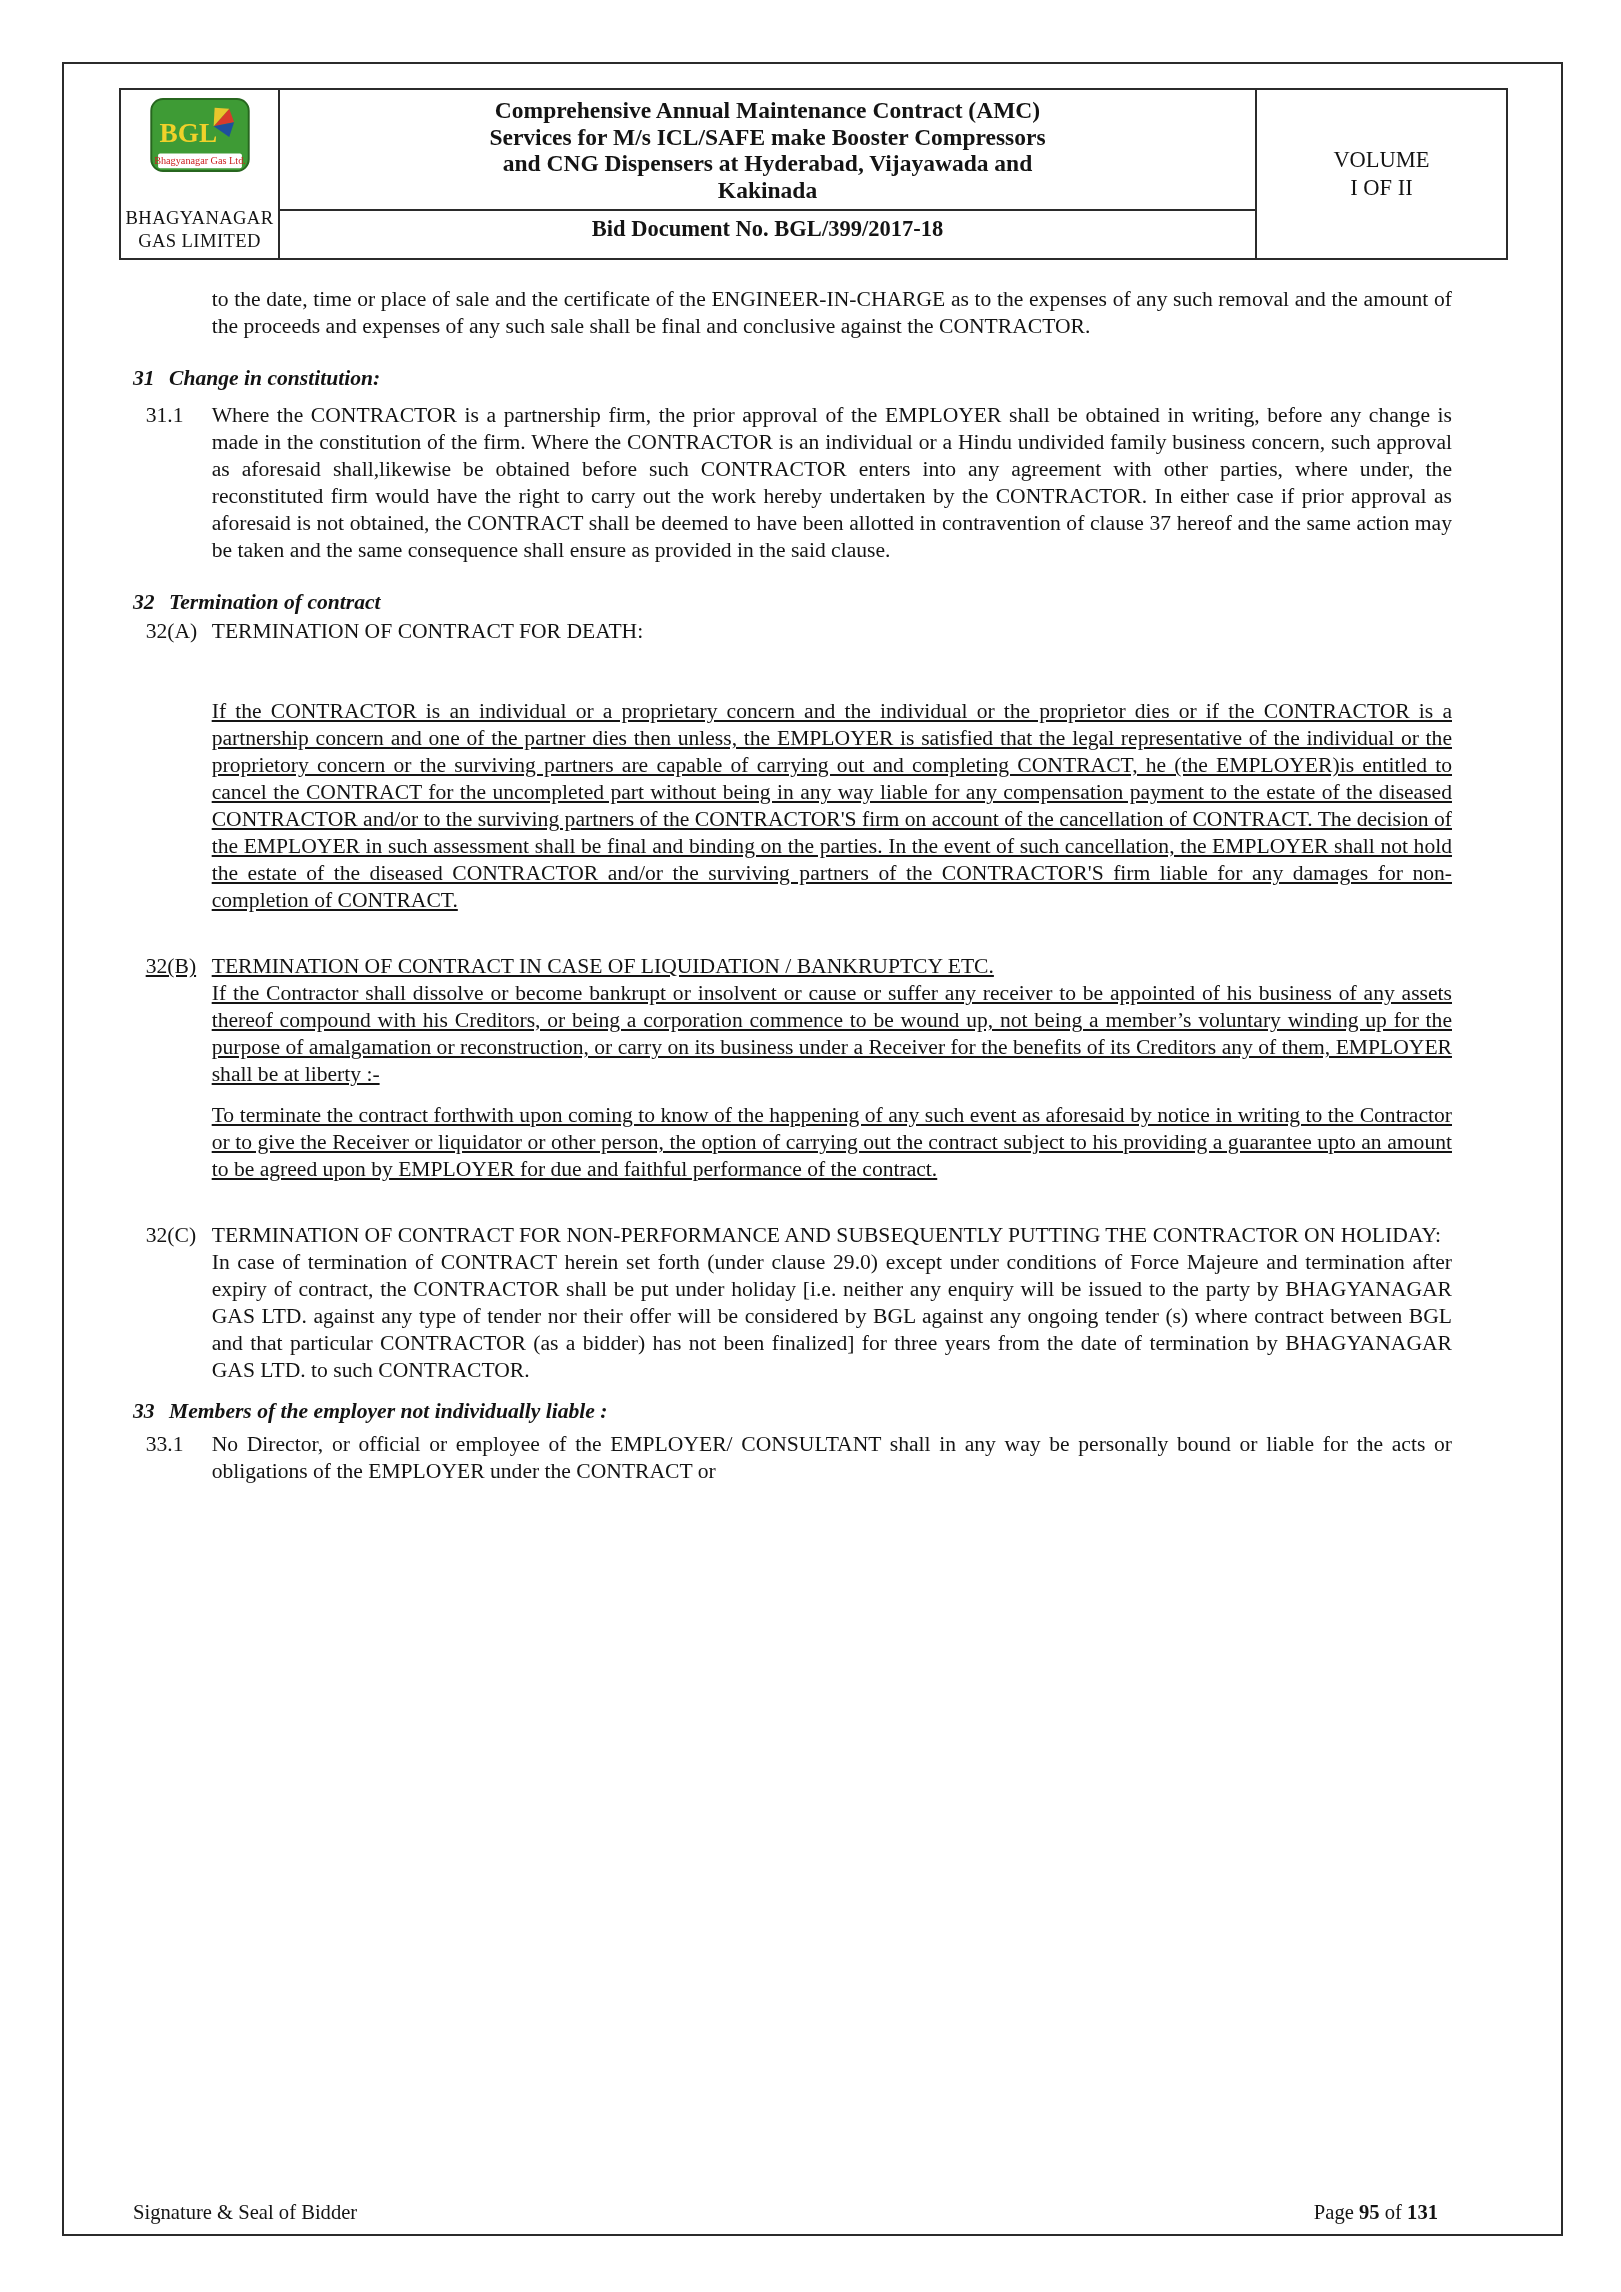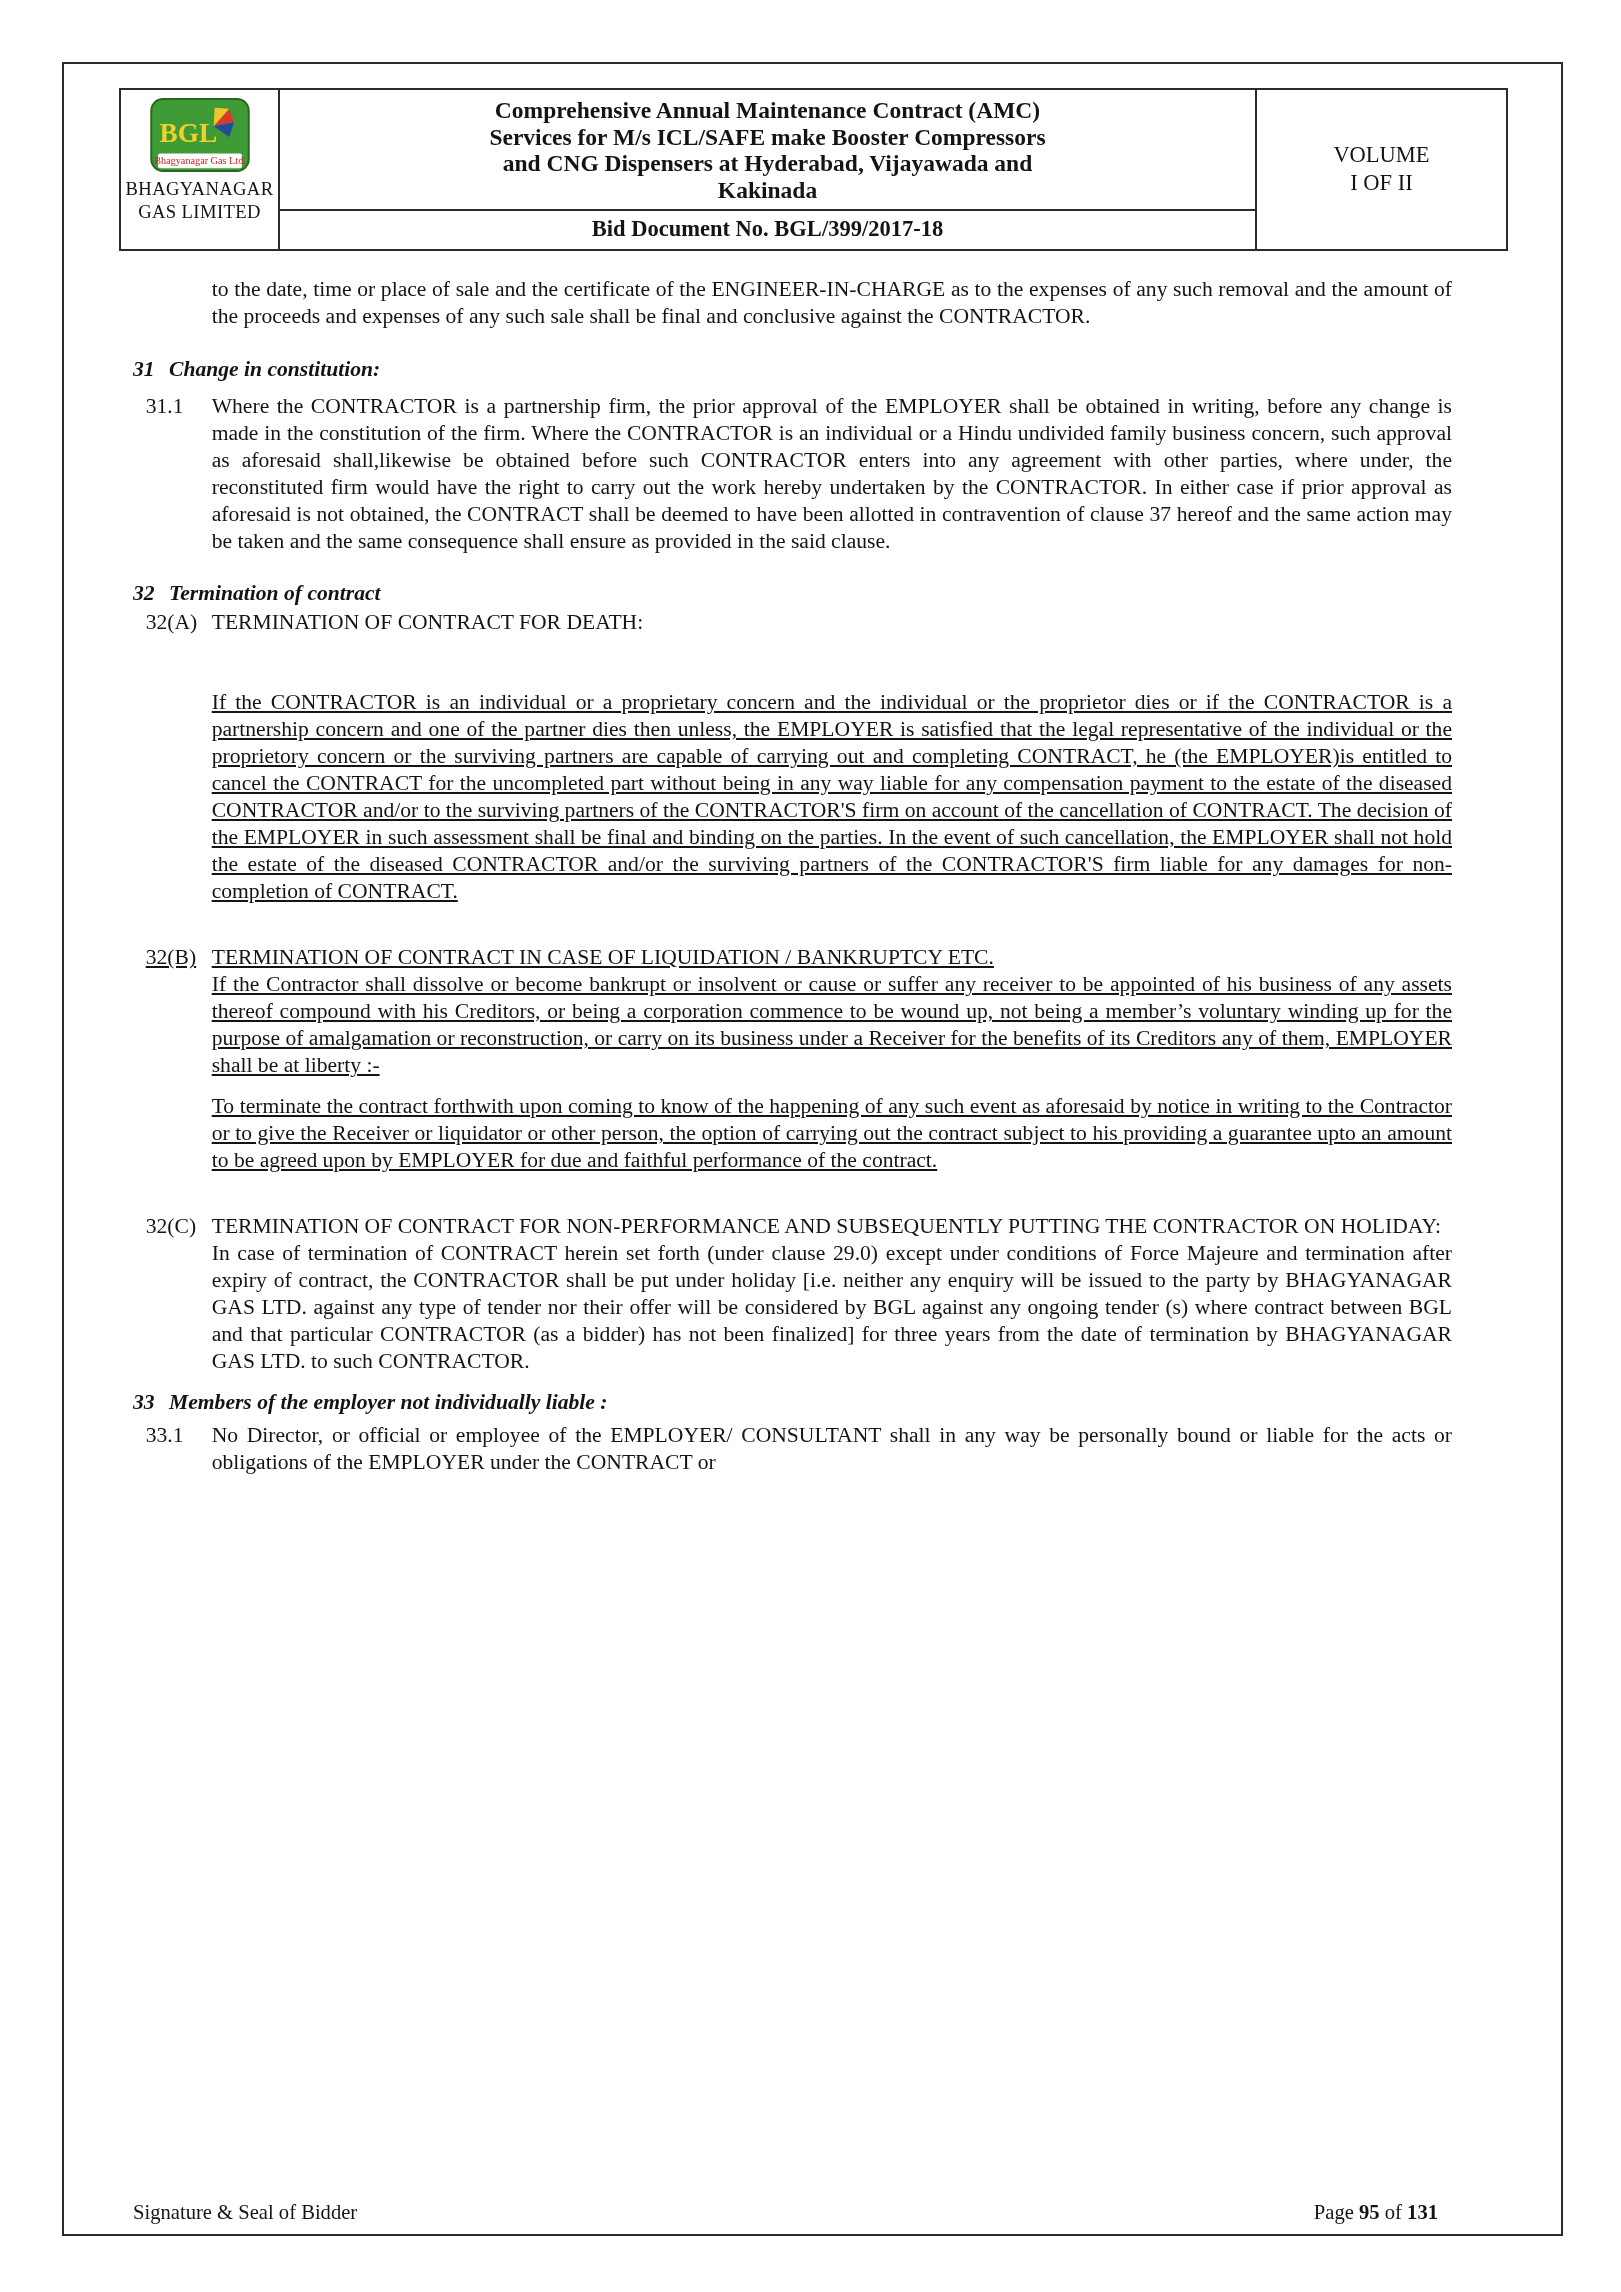--- a/index.html
+++ b/index.html
@@ -22,21 +22,21 @@
     margin: 23.5px 0 0 55px;
     width: 1389px;
     display: flex;
     border: 2px solid #2b2b2b;
     box-sizing: border-box;
   }
   .logo-cell {
     width: 159px; box-sizing: border-box;
     border-right: 2px solid #2b2b2b;
     padding: 7.8px 3.9px 5.9px;
-    display: flex; flex-direction: column; align-items: center;
+    display: flex; flex-direction: column; align-items: center; gap: 29px;
   }
   .company {
     font-size: 18.6px; line-height: 22.5px; text-align: center;
     margin-top: 4.9px; letter-spacing: 0.4px;
   }
   .title-cell { flex: 1; display: flex; flex-direction: column; box-sizing: border-box; }
   .doc-title {
     font-weight: bold; font-size: 23.5px; line-height: 26.5px;
     text-align: center; padding: 7.8px 23.5px 5.9px;
     border-bottom: 2px solid #2b2b2b;

